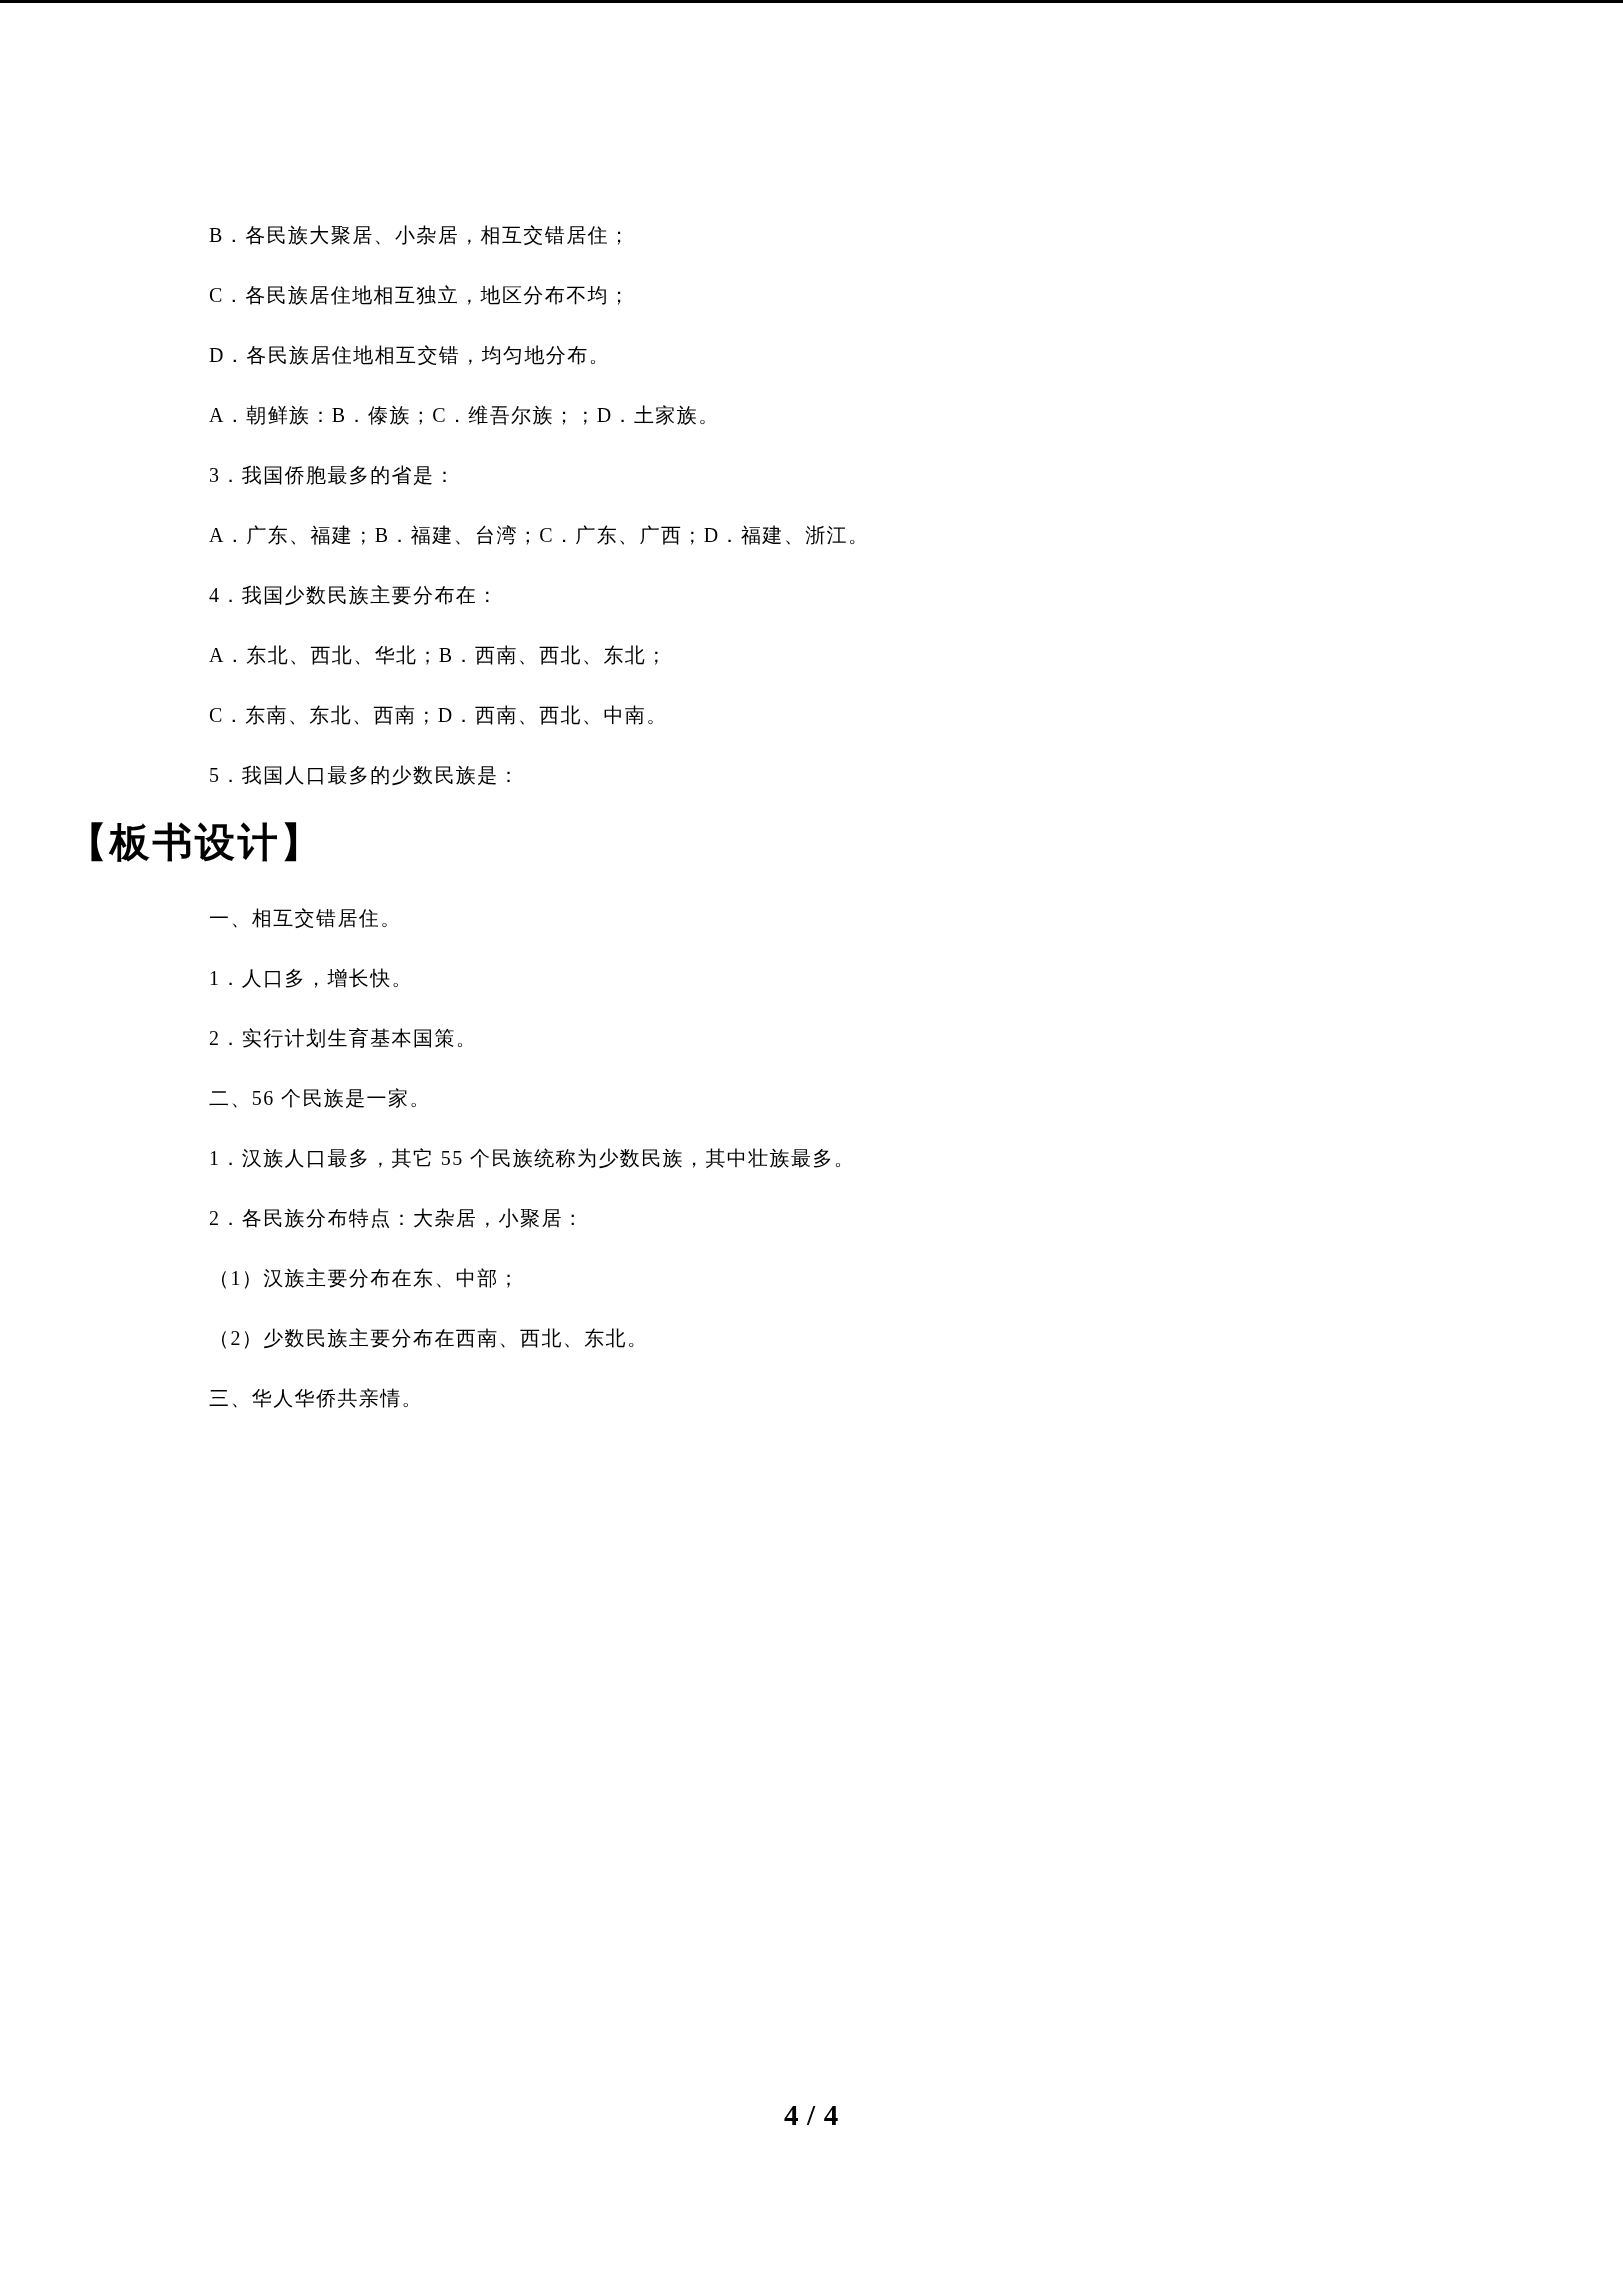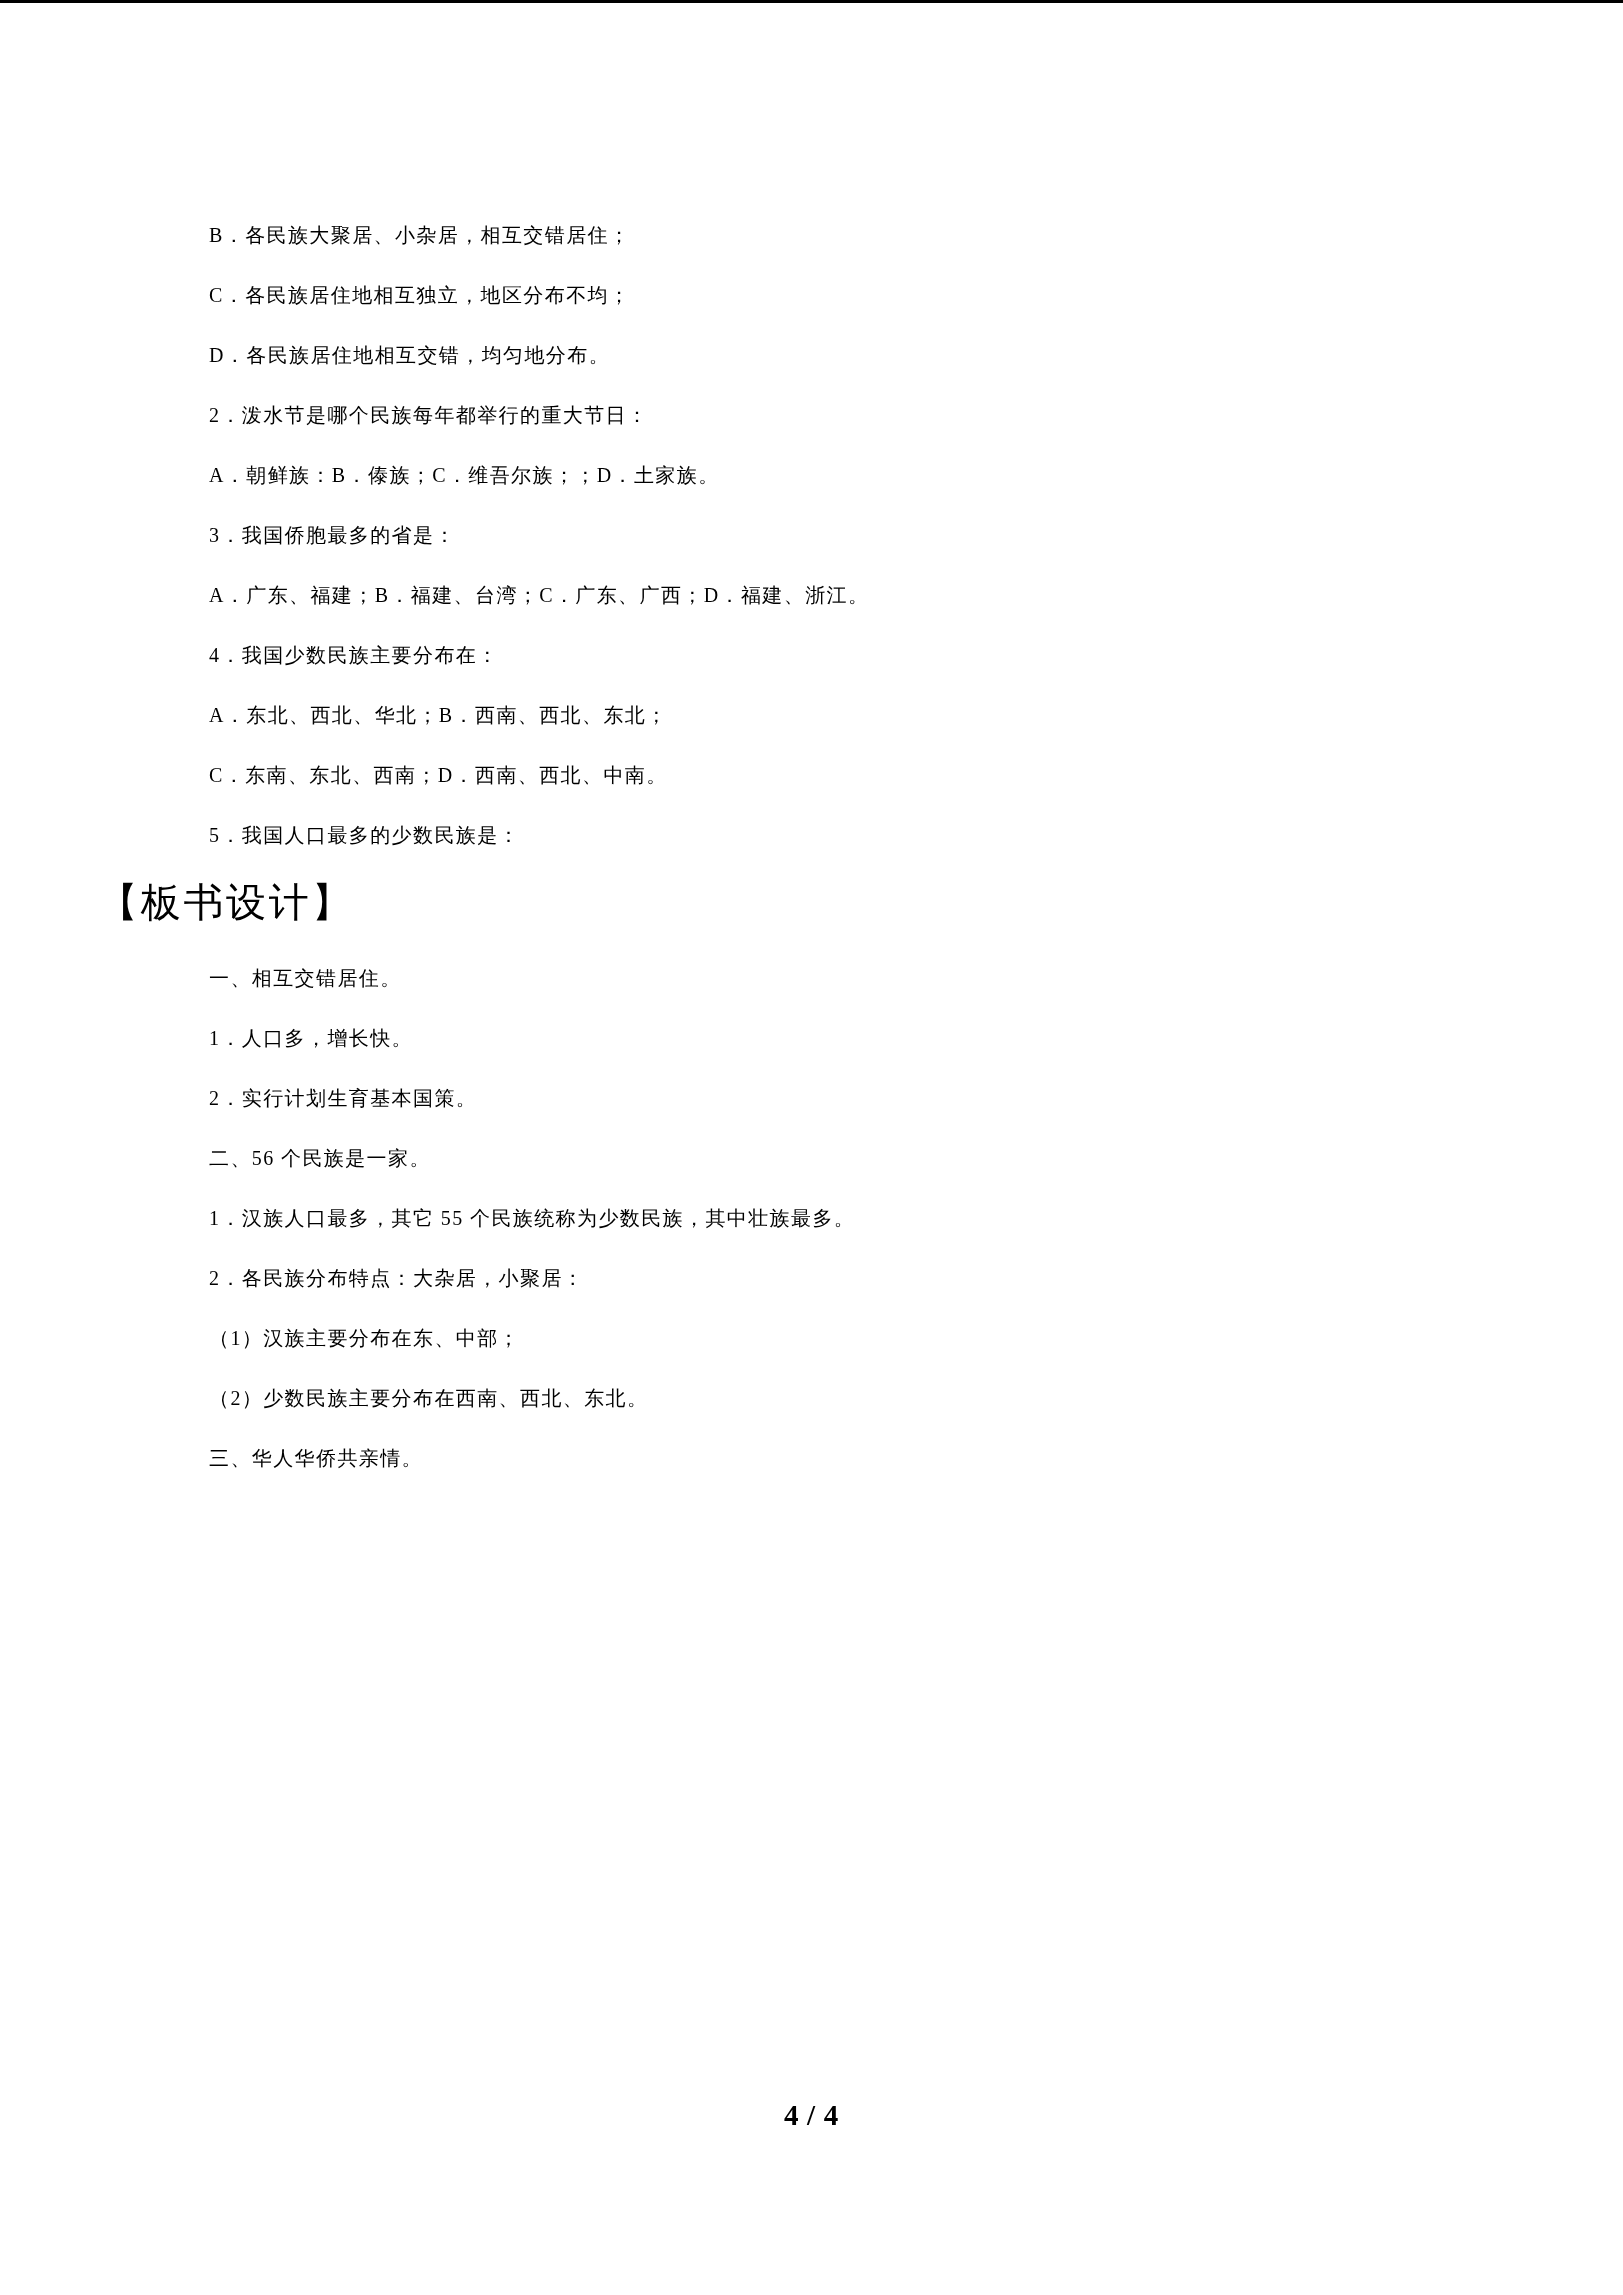--- a/index.html
+++ b/index.html
@@ -29,24 +29,24 @@
   .body-line {
     margin: 0;
     padding-left: 209px;
     font-size: 20px;
     line-height: 60px;
     letter-spacing: 1.4px;
     white-space: pre;
   }
   .section-heading {
     margin: 0 0 6.8px 0;
-    padding-left: 98px;
+    padding-left: 67px;
     font-size: 40px;
     line-height: 76px;
-    font-weight: 400;
+    font-weight: 700;
     letter-spacing: 2.7px;
     white-space: pre;
   }
   .page-number {
     position: absolute;
     top: 2100px;
     left: 0;
     width: 100%;
     text-align: center;
     font-size: 29px;
@@ -57,21 +57,20 @@
 </style>
 </head>
 <body>
 
 <div class="top-border"></div>
 
 <main class="doc-content" id="doc-content">
     <p class="body-line">B．各民族大聚居、小杂居，相互交错居住；</p>
     <p class="body-line">C．各民族居住地相互独立，地区分布不均；</p>
     <p class="body-line">D．各民族居住地相互交错，均匀地分布。</p>
-    <p class="body-line">2．泼水节是哪个民族每年都举行的重大节日：</p>
     <p class="body-line">A．朝鲜族：B．傣族；C．维吾尔族；；D．土家族。</p>
     <p class="body-line">3．我国侨胞最多的省是：</p>
     <p class="body-line">A．广东、福建；B．福建、台湾；C．广东、广西；D．福建、浙江。</p>
     <p class="body-line">4．我国少数民族主要分布在：</p>
     <p class="body-line">A．东北、西北、华北；B．西南、西北、东北；</p>
     <p class="body-line">C．东南、东北、西南；D．西南、西北、中南。</p>
     <p class="body-line">5．我国人口最多的少数民族是：</p>
     <h2 class="section-heading">【板书设计】</h2>
     <p class="body-line">一、相互交错居住。</p>
     <p class="body-line">1．人口多，增长快。</p>

